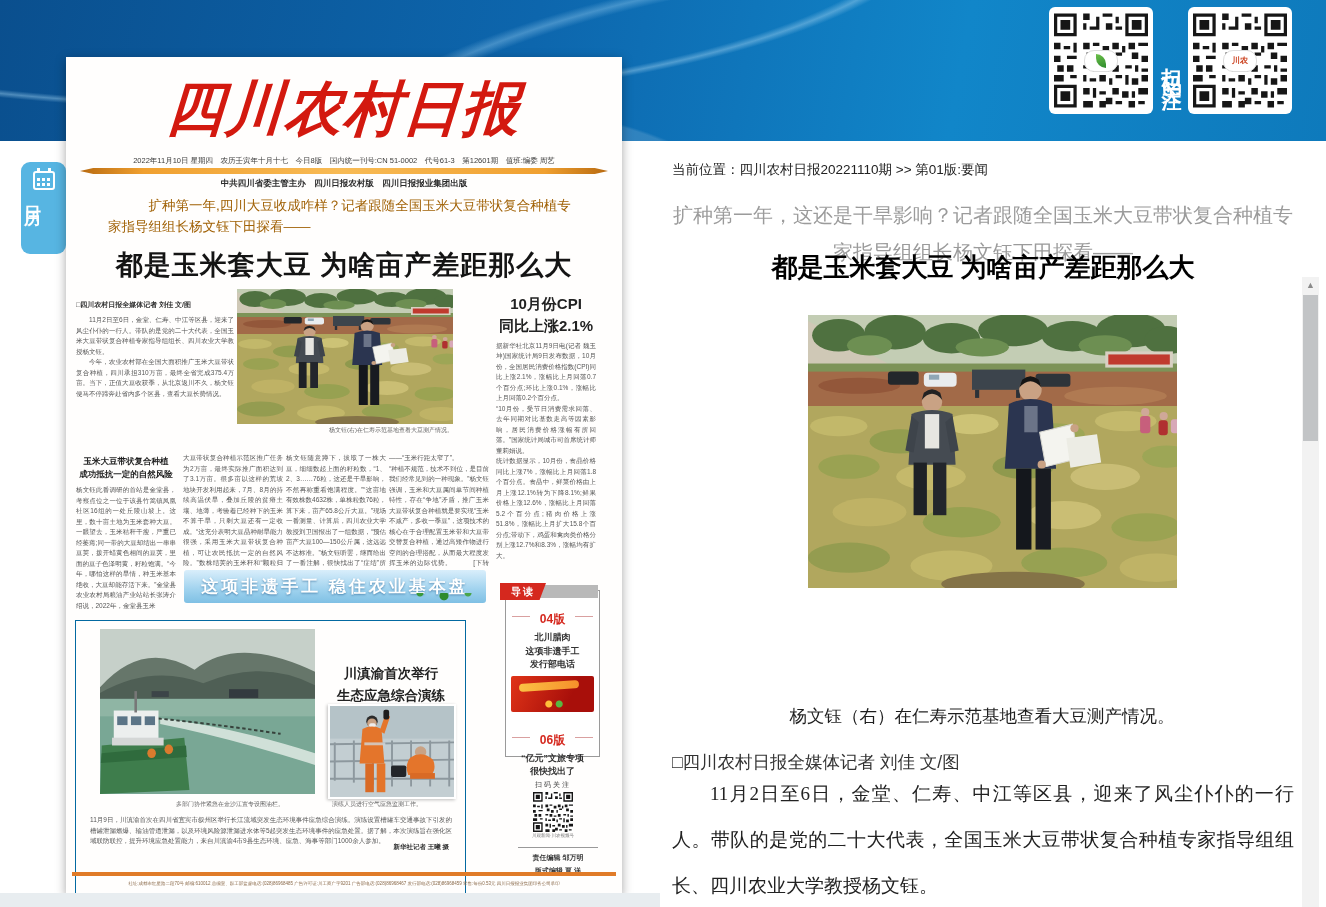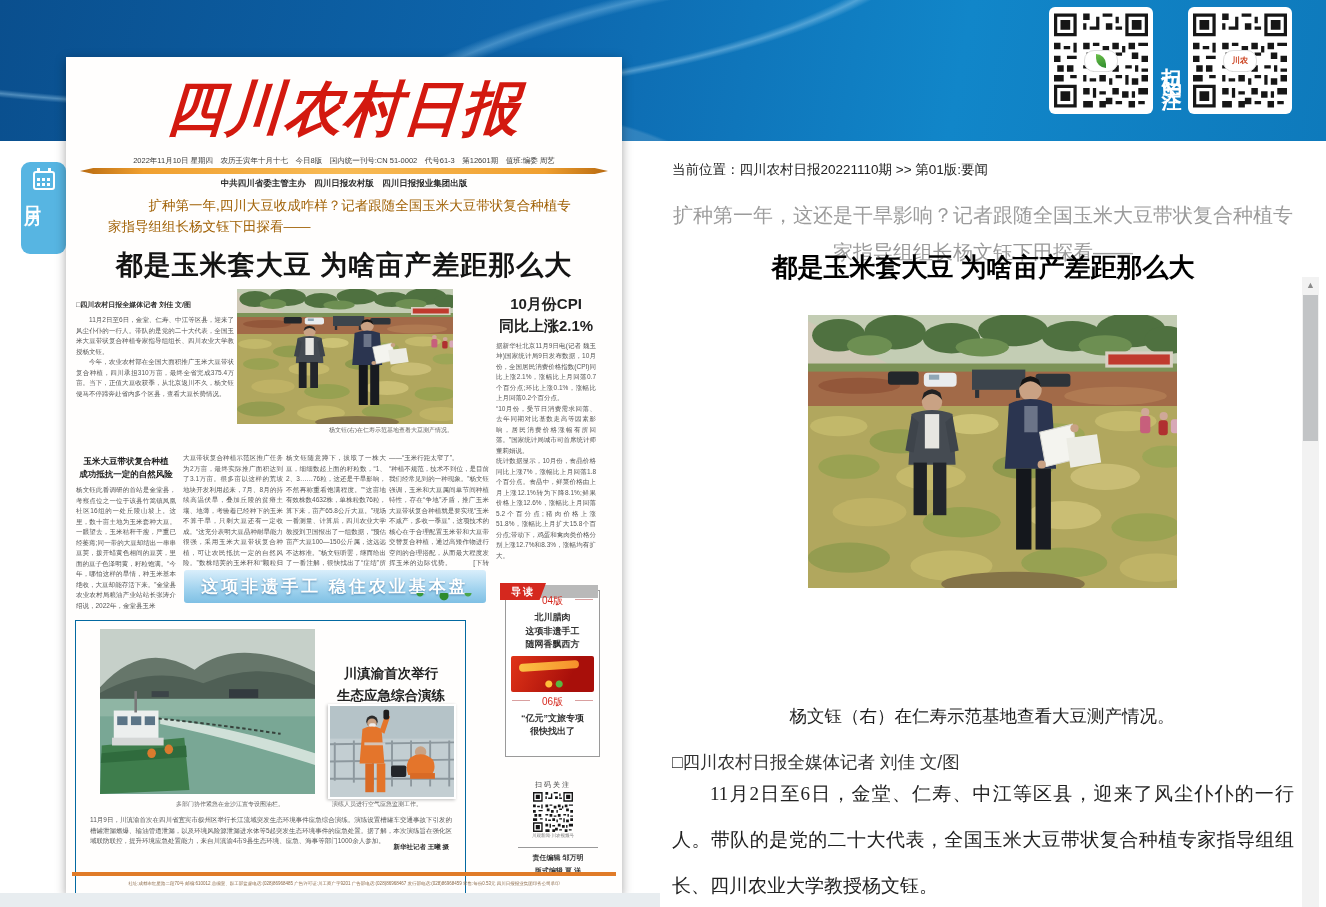--- a/index.html
+++ b/index.html
@@ -85,21 +85,21 @@
   #p-cap2 { left:100px; top:179px; width:150px; position:absolute; font-size:6px; color:#666; }
   #p-cap3 { left:256px; top:179px; width:128px; position:absolute; font-size:6px; color:#666; }
   #p-drill-body { left:14px; top:194px; width:362px; height:42px; position:absolute; overflow:hidden; }
   #p-credit { position:absolute; right:16px; top:222px; font-size:6.5px; font-weight:bold; color:#333; }
   #p-guide { left:439px; top:533px; width:95px; height:167px; border:1px solid #9a9a9a; position:absolute; background:#fff; }
   #p-guide-ribbon { position:absolute; left:-6px; top:-8px; width:46px; height:17px; background:#d5281e;
     color:#fff; font-size:10px; font-weight:bold; text-align:center; line-height:17px; letter-spacing:2px;
     clip-path:polygon(0 0,100% 0,86% 100%,0 100%); z-index:2; }
   #p-guide-ribbon-tail { position:absolute; left:24px; top:-6px; width:68px; height:13px; background:#b9b9b9;
     clip-path:polygon(0 0,100% 0,100% 100%,8% 100%); }
-  .guide-page { text-align:center; color:#d5281e; font-size:10px; font-weight:normal; margin-top:3px; position:relative; }
+  .guide-page { text-align:center; color:#d5281e; font-size:12px; font-weight:bold; margin-top:20px; position:relative; }
   .guide-page:before,.guide-page:after { content:""; position:absolute; top:5px; width:18px; height:1px; background:#d9a0a0; }
   .guide-page:before { left:6px; } .guide-page:after { right:6px; }
   .guide-item { text-align:center; font-size:9px; font-weight:bold; color:#333; line-height:1.5; margin-top:3px; }
   #p-ad { margin:4px 5px 0; height:36px; background:linear-gradient(115deg,#e03418,#a80f0a 70%); border-radius:2px; position:relative; overflow:hidden; }
   #p-ad:before { content:""; position:absolute; left:8px; top:6px; width:60px; height:8px;
     background:linear-gradient(90deg,#ffd24a,#ff9d2e); border-radius:4px; transform:rotate(-4deg); opacity:.9; }
   #p-ad:after { content:""; position:absolute; left:30px; bottom:3px; width:26px; height:10px;
     background:radial-gradient(circle at 30% 50%,#ffbf3a 3px,transparent 4px),
                radial-gradient(circle at 70% 50%,#58b842 3px,transparent 4px); }
   #p-follow { left:452px; top:723px; width:70px; position:absolute; text-align:center; }
@@ -367,21 +367,21 @@
     <div id="p-drill-body" class="tiny">11月9日，川滇渝首次在四川省宜宾市叙州区举行长江流域突发生态环境事件应急综合演练。演练设置槽罐车交通事故下引发的槽罐泄漏燃爆、输油管道泄漏，以及环境风险源泄漏进水体等5起突发生态环境事件的应急处置。据了解，本次演练旨在强化区域联防联控，提升环境应急处置能力，来自川滇渝4市9县生态环境、应急、海事等部门1000余人参加。</div>
     <div id="p-credit">新华社记者 王曦 摄</div>
   </div>
 
   <div id="p-guide">
     <div id="p-guide-ribbon-tail"></div>
     <div id="p-guide-ribbon">导读</div>
     <div class="guide-page">04版</div>
     <div class="guide-item pre">北川腊肉
 这项非遗手工
-随网香飘西方</div>
+发行部电话</div>
     <div id="p-ad"></div>
     <div class="guide-page">06版</div>
     <div class="guide-item pre">“亿元”文旅专项
 很快找出了</div>
   </div>
 
   <div id="p-follow">
     <div id="p-follow-label">扫码关注</div>
     <svg>
         <use href="#qr-sym"></use>

